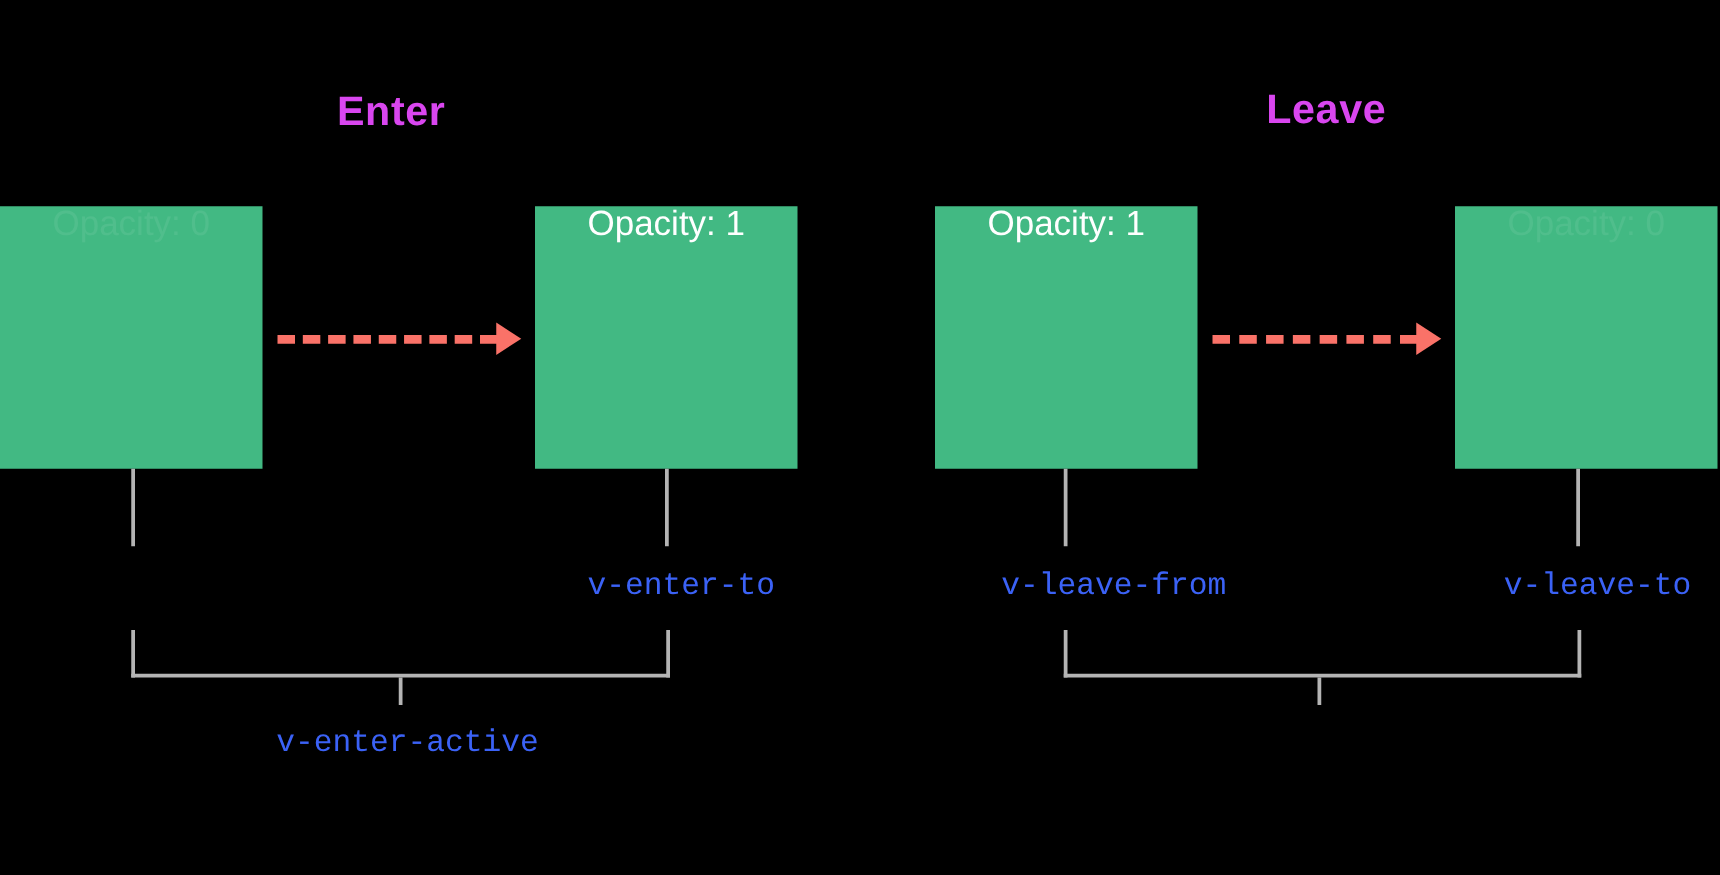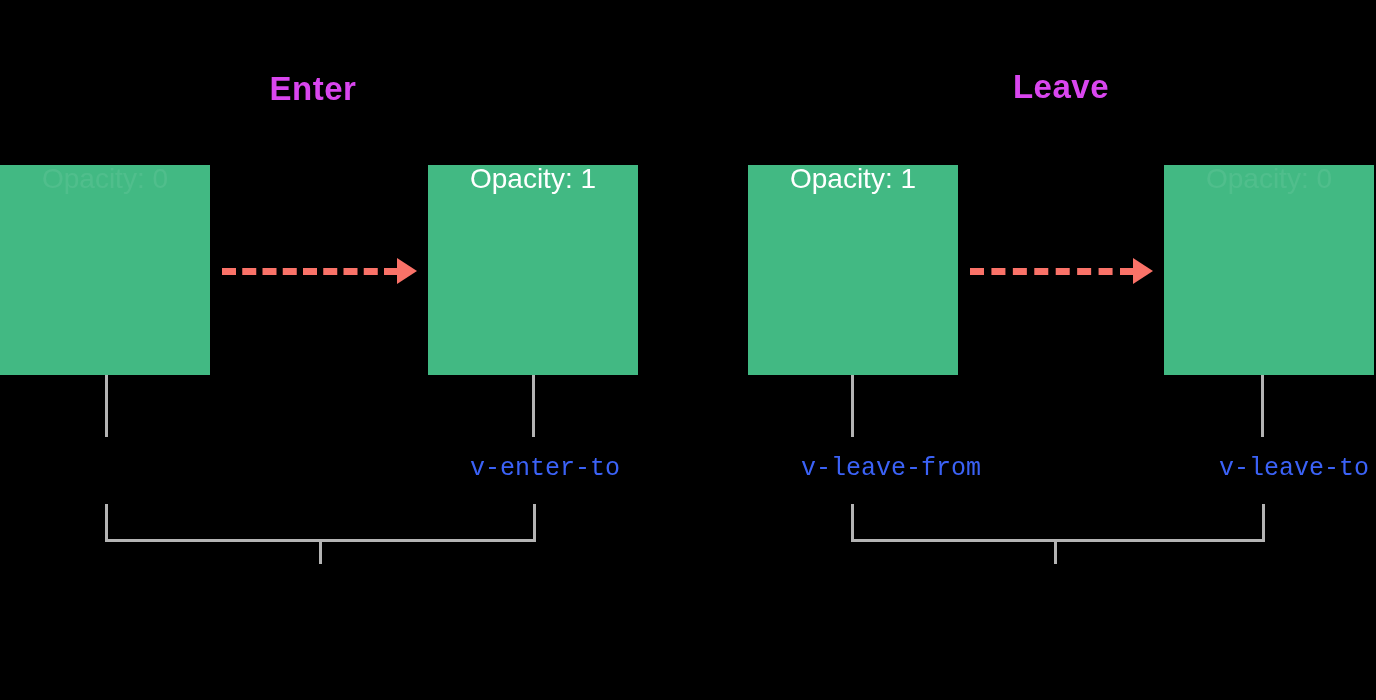--- a/index.html
+++ b/index.html
@@ -136,38 +136,39 @@
     <span class="box-label">Opacity: 1</span>
   </div>
 
   <div class="stem" style="left:105px; top:375px; height:62px;"></div>
   <div class="stem" style="left:532px; top:375px; height:62px;"></div>
 
   <div class="class-label right-anchored" style="right:756px; top:456px;">v-enter-to</div>
 
   <div class="bracket" style="left:105px; top:504px; width:431px;"></div>
   <div class="bracket-stem" style="left:319px; top:542px; height:22px;"></div>
+  <div class="active-label" style="left:326px; top:582px;">v-enter-active</div>
 
   <div class="section-title" style="left:1061px; top:68px;">Leave</div>
 
   <div class="state-box" style="left:748px; top:165px;">
     <span class="box-label">Opacity: 1</span>
   </div>
 
   <div class="arrow" style="left:970px; top:266px; width:183px;">
     <div class="arrow-line"></div>
     <div class="arrow-head"></div>
   </div>
 
   <div class="state-box faded" style="left:1164px; top:165px;">
     <span class="box-label">Opacity: 0</span>
   </div>
 
   <div class="stem" style="left:851px; top:375px; height:62px;"></div>
   <div class="stem" style="left:1261px; top:375px; height:62px;"></div>
 
   <div class="class-label" style="left:757px; top:456px;margin-left:44px;">v-leave-from</div>
-  <div class="class-label right-anchored" style="right:7px; top:456px;">v-leave-to</div>
+  <div class="class-label right-anchored" style="right:23px; top:456px;">v-leave-to</div>
 
   <div class="bracket" style="left:851px; top:504px; width:414px;"></div>
   <div class="bracket-stem" style="left:1054px; top:542px; height:22px;"></div>
 
 </div>
 
 </body></html>

